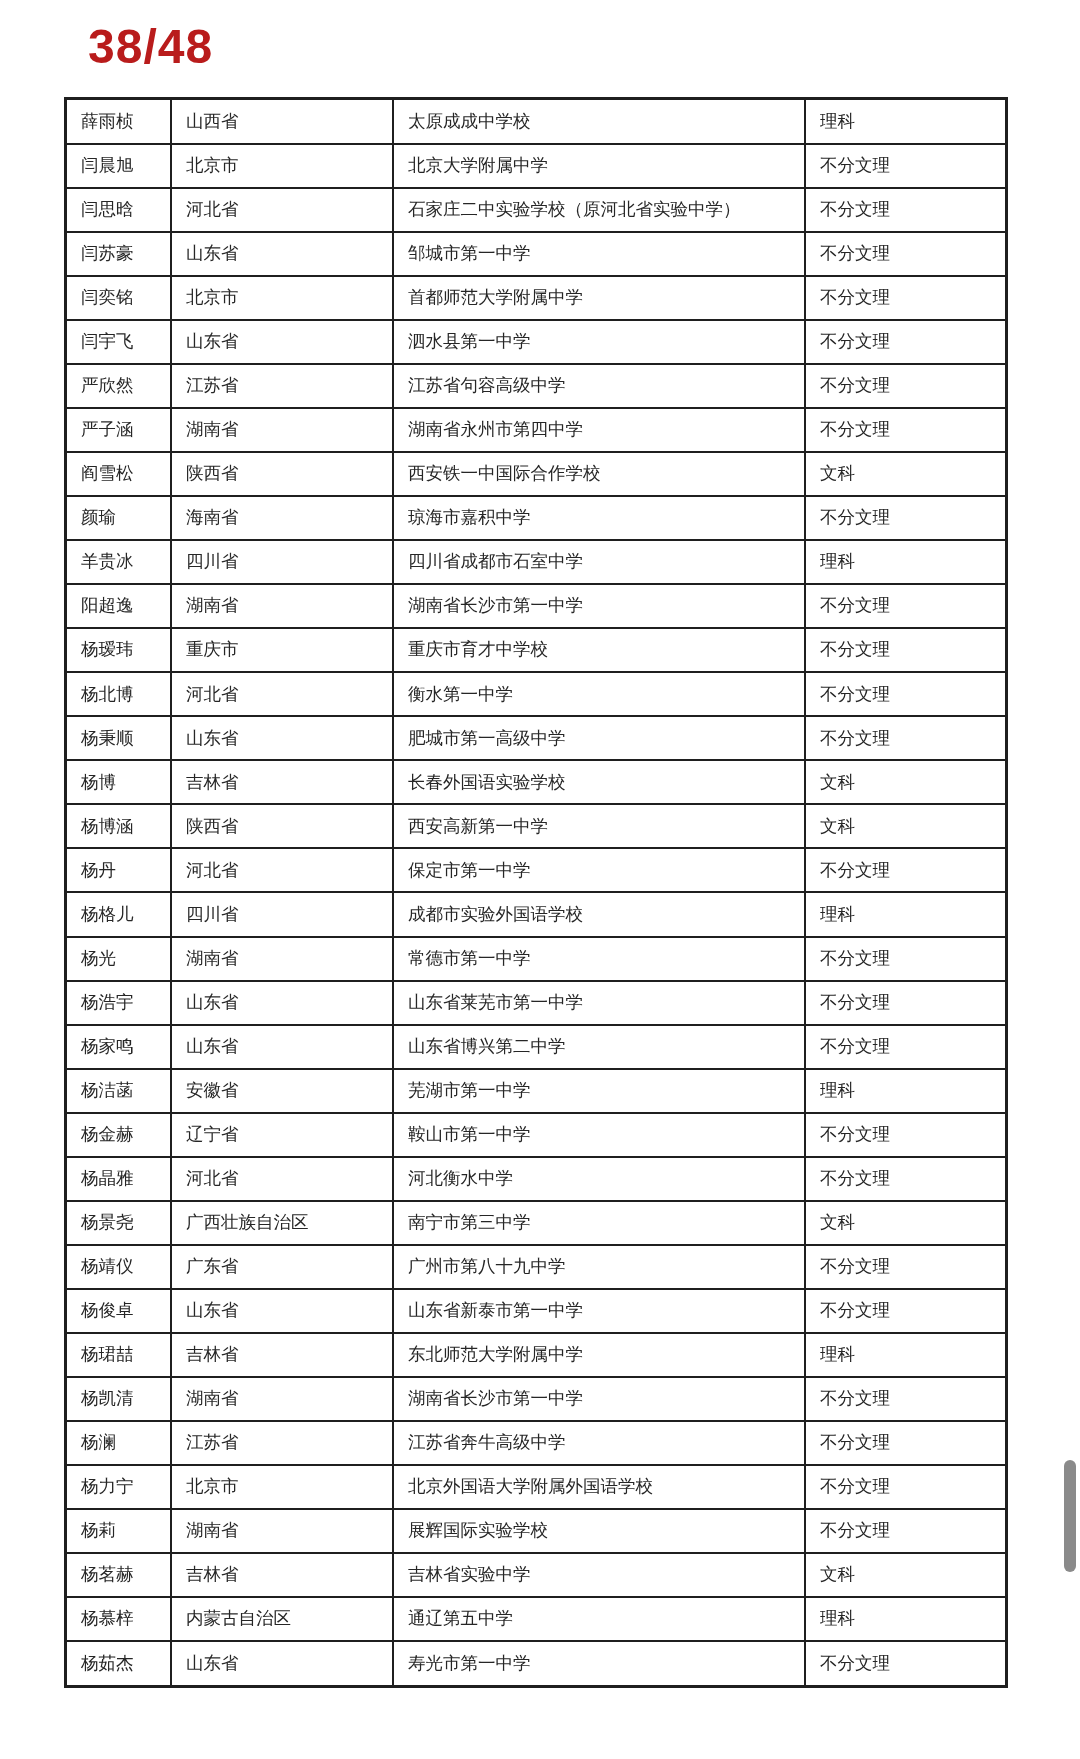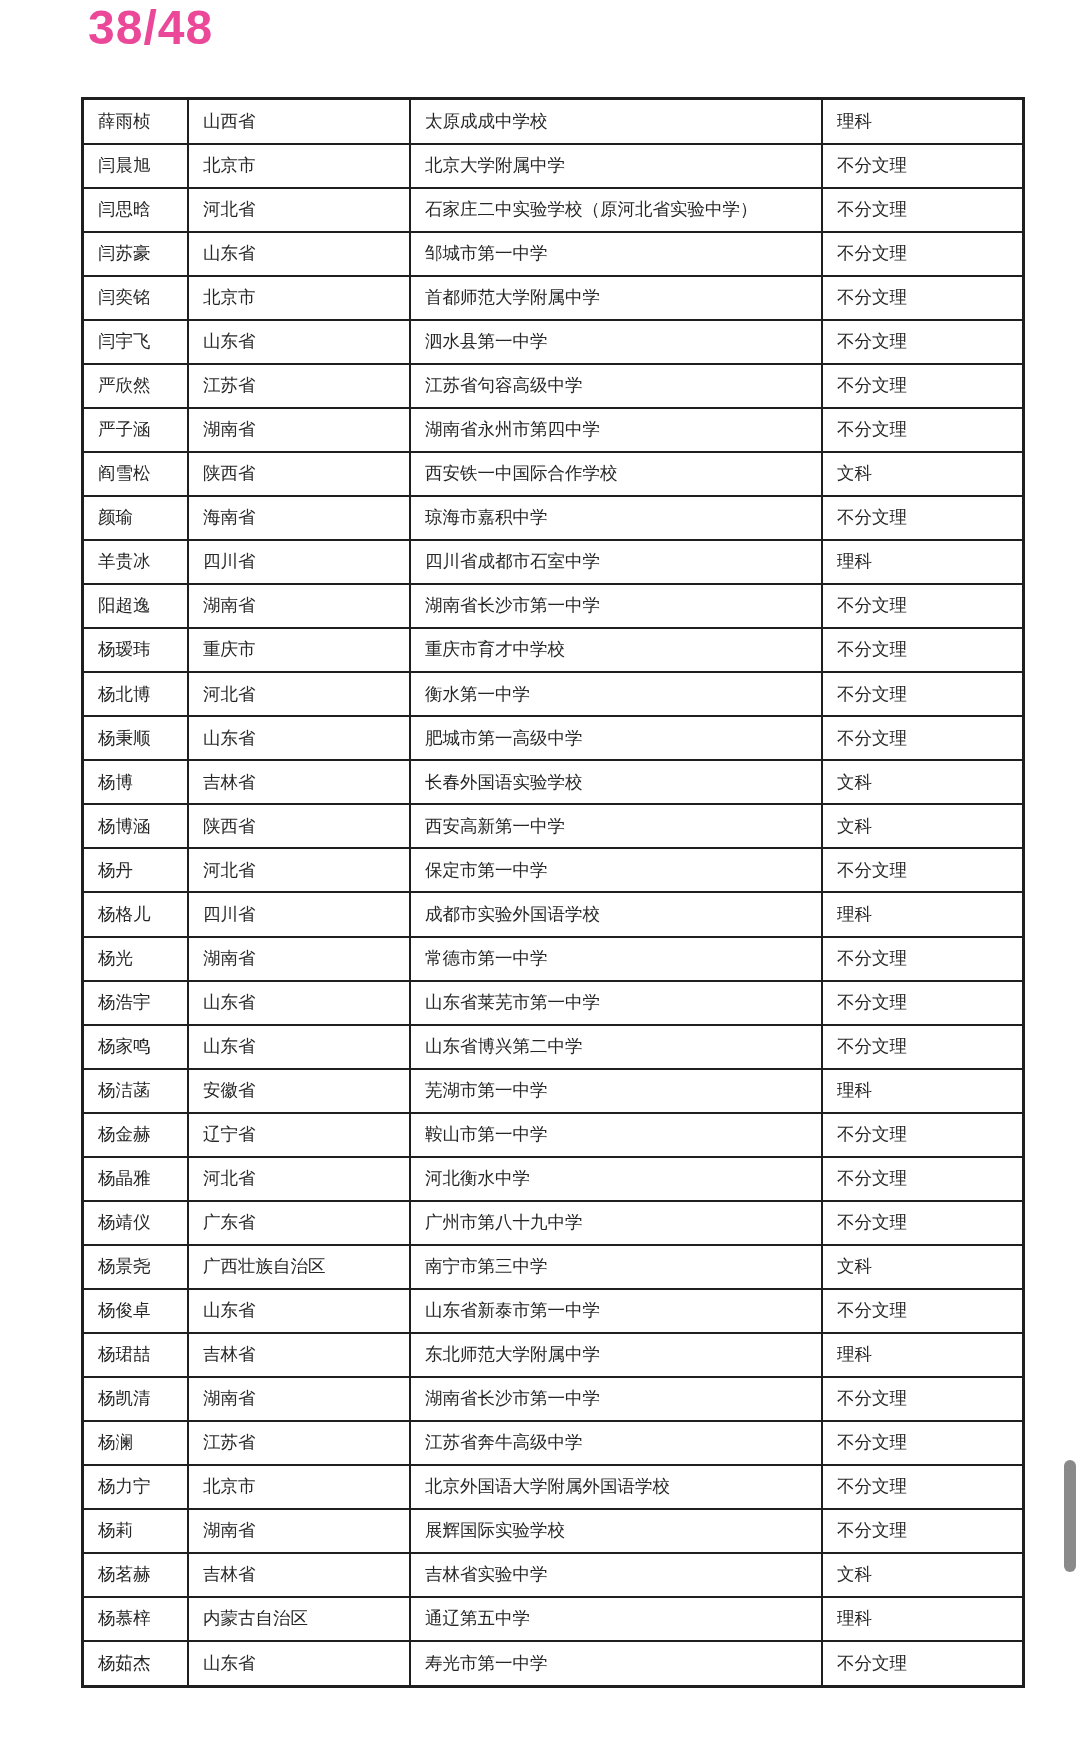--- a/index.html
+++ b/index.html
@@ -13,25 +13,25 @@
   }
   .page {
     position: relative;
     width: 1080px;
     height: 1759px;
     background: #ffffff;
   }
   .page-label {
     position: absolute;
     left: 88px;
-    top: 0;
+    top: 19px;
     font-size: 48px;
     font-weight: 600;
     letter-spacing: 1px;
-    color: #ec4899;
+    color: #b91c1c;
     user-select: none;
   }
   table.roster {
     position: absolute;
     left: 64px;
     top: 97px;
     width: 944px;
     height: 1591px;
     border-collapse: collapse;
     table-layout: fixed;
@@ -41,21 +41,20 @@
     font-size: 17.5px;
     color: #262626;
     padding: 0 6px 0 14px;
     vertical-align: middle;
     white-space: nowrap;
     overflow: hidden;
     line-height: 1;
   }
   table.roster {
     border: 3px solid #1f1f1f;
-    margin-left: 17px;
   }
   col.w-name     { width: 11.2%; }
   col.w-province { width: 23.6%; }
   col.w-school   { width: 43.8%; }
   col.w-category { width: 21.4%; }
   .scroll-thumb {
     position: absolute;
     left: 1064px;
     top: 1460px;
     width: 12px;
@@ -223,32 +222,32 @@
           <td>鞍山市第一中学</td>
           <td>不分文理</td>
         </tr>
         <tr>
           <td>杨晶雅</td>
           <td>河北省</td>
           <td>河北衡水中学</td>
           <td>不分文理</td>
         </tr>
         <tr>
+          <td>杨景尧</td>
+          <td>广西壮族自治区</td>
+          <td>南宁市第三中学</td>
+          <td>文科</td>
+        </tr>
+        <tr>
           <td>杨靖仪</td>
           <td>广东省</td>
           <td>广州市第八十九中学</td>
           <td>不分文理</td>
         </tr>
         <tr>
-          <td>杨景尧</td>
-          <td>广西壮族自治区</td>
-          <td>南宁市第三中学</td>
-          <td>文科</td>
-        </tr>
-        <tr>
           <td>杨俊卓</td>
           <td>山东省</td>
           <td>山东省新泰市第一中学</td>
           <td>不分文理</td>
         </tr>
         <tr>
           <td>杨珺喆</td>
           <td>吉林省</td>
           <td>东北师范大学附属中学</td>
           <td>理科</td>

